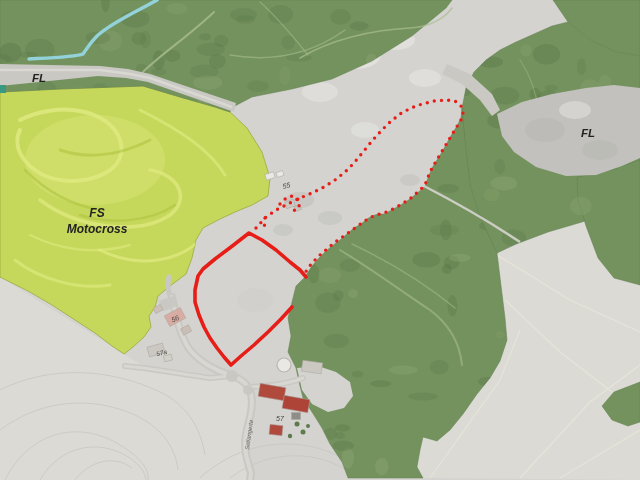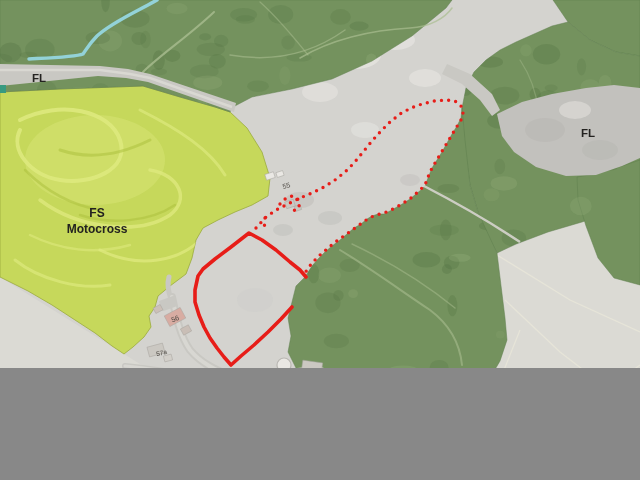--- a/index.html
+++ b/index.html
@@ -1,17 +1,17 @@
 <!DOCTYPE html>
 <html style="--fieldBase: #d4d3cf; --fieldLight: #dbdad4; --forest: #74925e; --forestDark: #4e6e3e; --forestLight: #9ab37e; --meadow: #c6d85b; --meadowLight: #dde97d; --meadowDark: #aec23f; --clearing: #c2c1bd; --road: #c9c8c3; --roadLight: #dad9d4; --red: #e71d18; --stream: #93d2d8; --buildingRed: #b04a3c; --buildingRed2: #ad4437; --buildingGray: #cbc8c2; --buildingWhite: #eae8e4; --textDark: #232220; --textGray: #4c4842; --tealPatch: #379a80;"><head>
 <meta charset="utf-8">
 <style>
   html,body{margin:0;padding:0;background:#888;}
-  #stage{width:640px;height:368px;position:relative;overflow:hidden;
-         font-family:"Liberation Sans", sans-serif;}
+  #stage{width:640px;height:480px;position:relative;overflow:hidden;
+         font-family:"Liberation Sans", sans-serif;font-style:italic;}
   svg{display:block;}
   text{font-family:"Liberation Sans", sans-serif;}
   .zone-label{font-weight:bold;fill:var(--textDark);}
   .house-number{fill:var(--textGray);}
   .road-name{fill:#6e6a63;}
 </style>
 </head>
 <body>
 
 <div id="stage">

